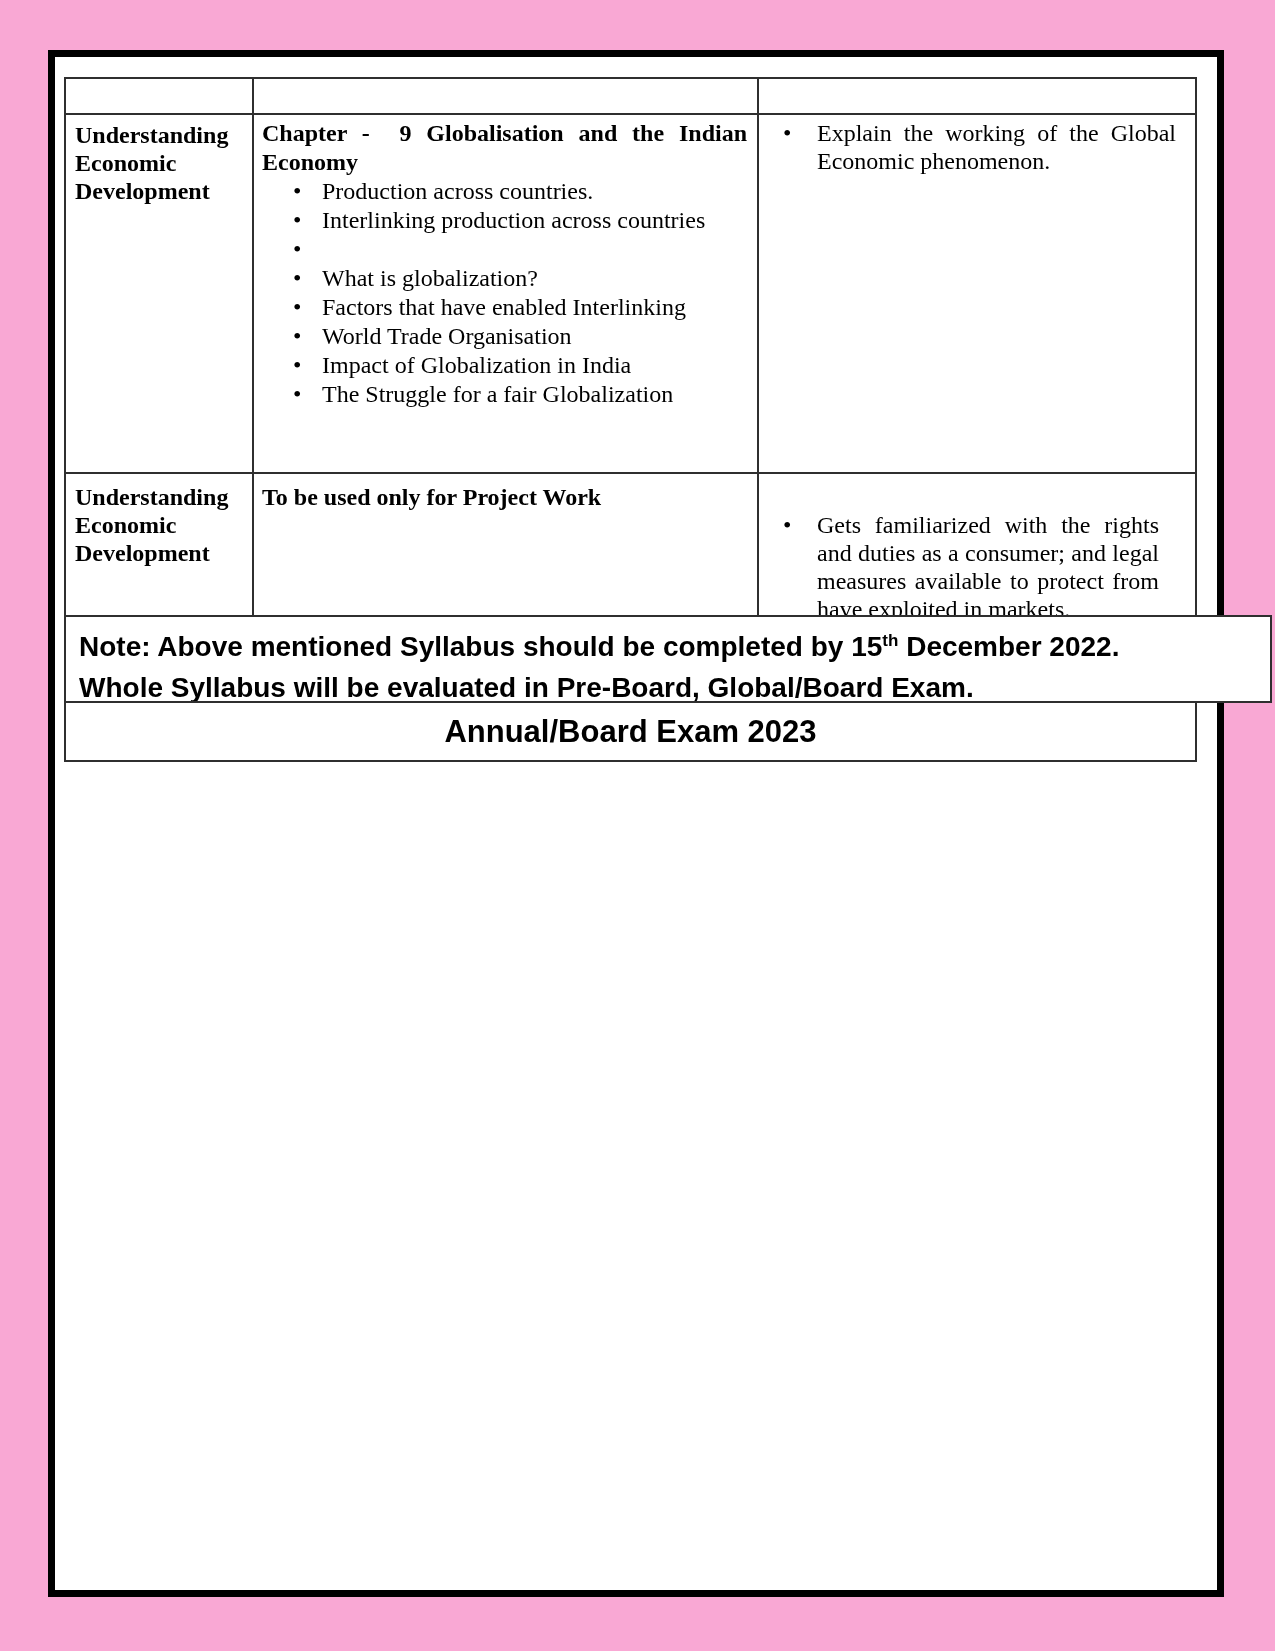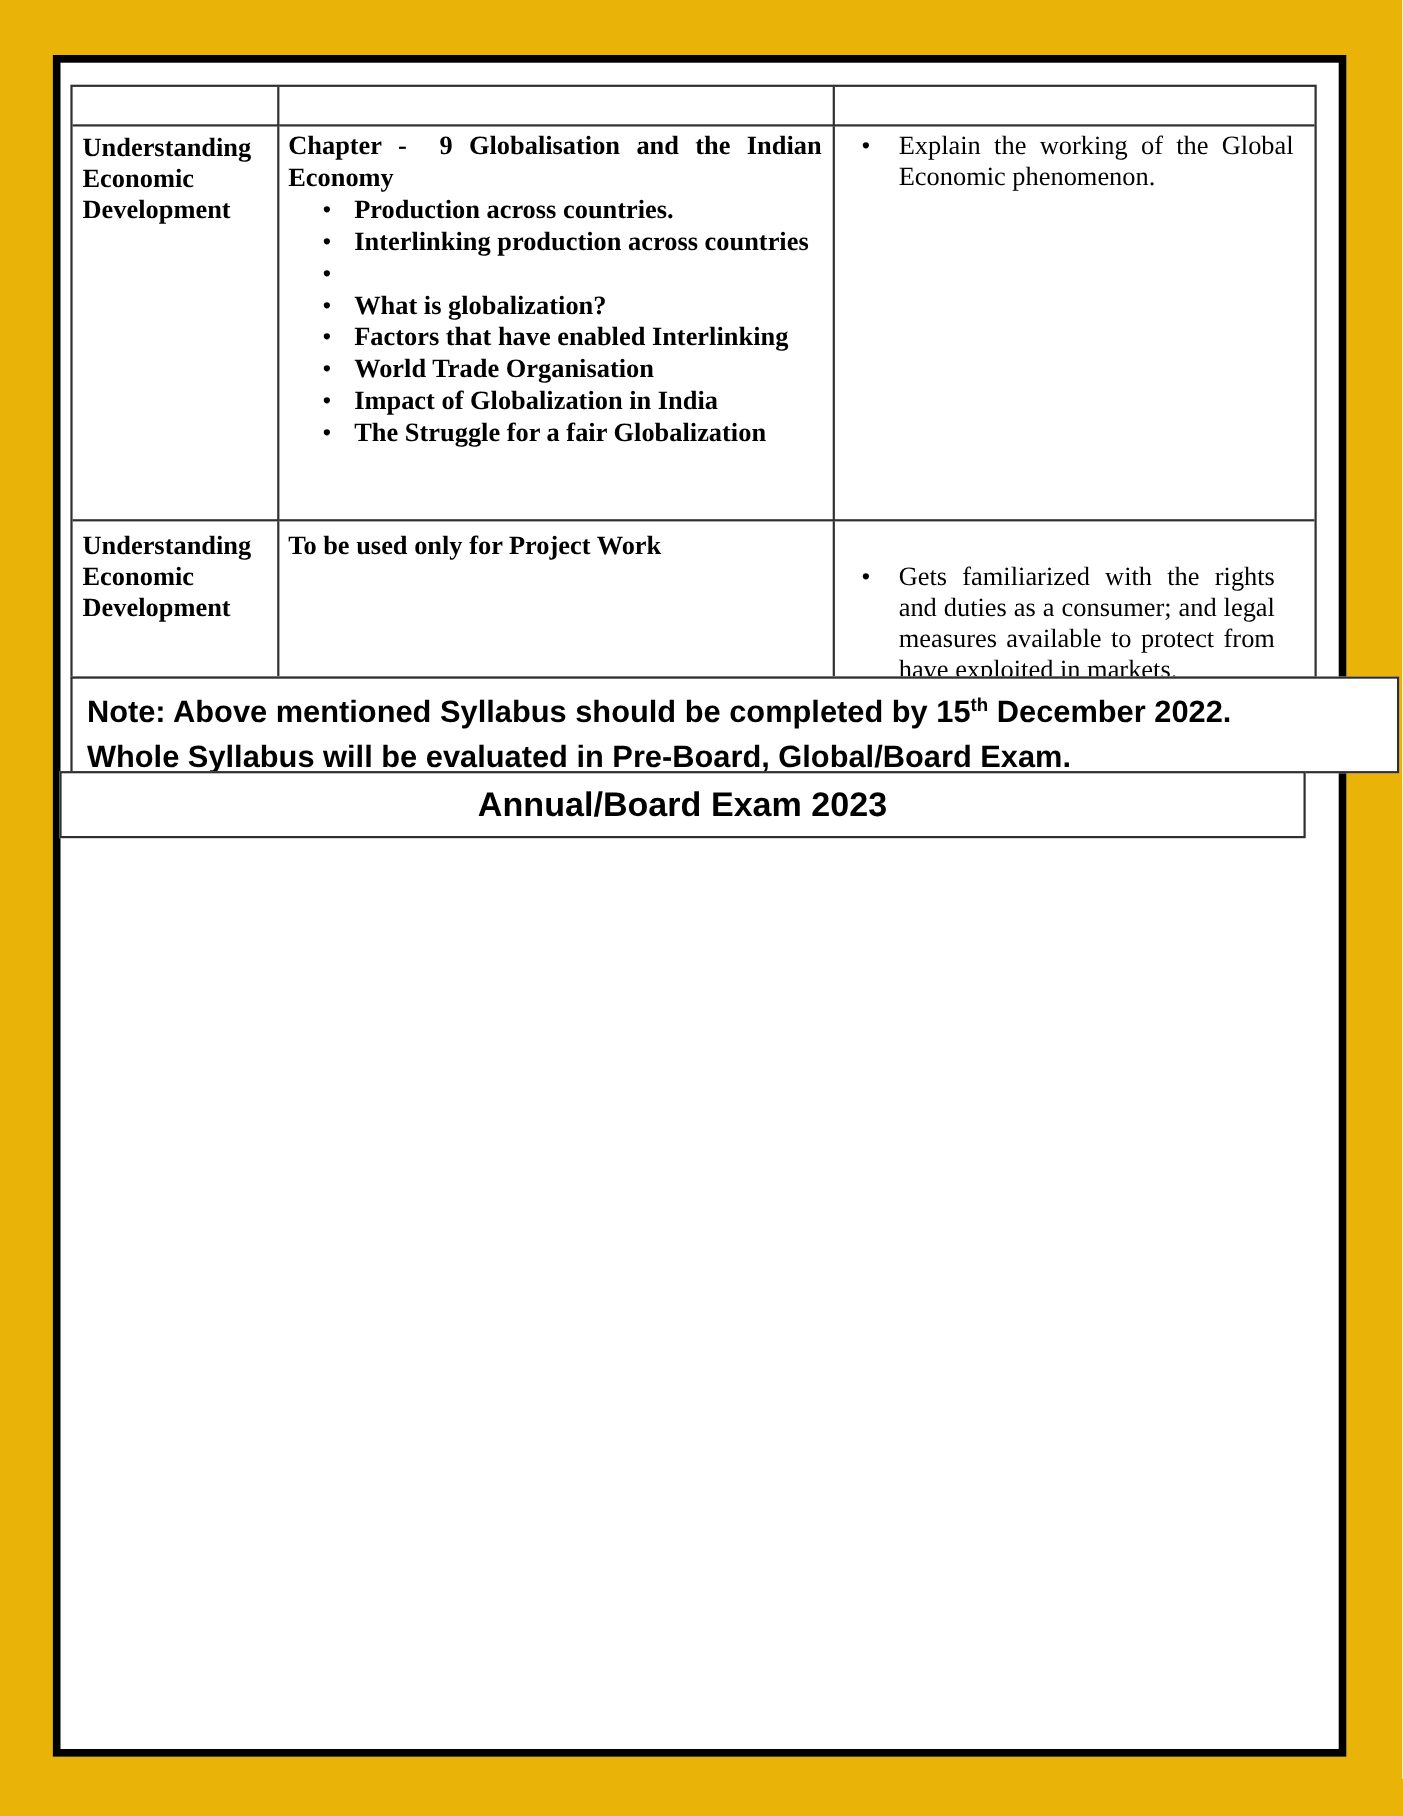--- a/index.html
+++ b/index.html
@@ -4,21 +4,21 @@
 <style>
   html, body {
     margin: 0;
     padding: 0;
     background: #ffffff;
   }
   .page {
     position: relative;
     width: 1275px;
     height: 1651px;
-    background: #eab308;
+    background: #f9a8d4;
     color: #000;
     overflow: hidden;
   }
   
   .frame {
     position: absolute;
     left: 48px;
     top: 50px;
     width: 1176px;
     height: 1547px;
@@ -72,21 +72,20 @@
     margin-left: 31px;
     line-height: 29px;
   }
   .bullet {
     flex: 0 0 29px;
     width: 29px;
   }
   .topic-text {
     flex: 1;
     text-align: justify;
-    font-weight: bold;
   }
   .topic-text.wrap-tight { max-width: 380px; }
 
   .outcome-cell { padding: 4px 19px 0 0; }
   .r2.outcome-cell { padding-top: 37px; }
   .outcome-cell .topic-row {
     margin-left: 24px;
     line-height: 28px;
   }
   .outcome-cell .bullet { flex: 0 0 34px; width: 34px; }
@@ -113,21 +112,21 @@
     padding: 3px 18px 0 13px;
     color: #000;
   }
   .note-sup {
     font-size: 17px;
     vertical-align: 10px;
   }
   
   .exam-box {
     position: absolute;
-    left: 54px;
+    left: 64px;
     top: 701px;
     width: 1133px;
     height: 61px;
     border: 2px solid #2f2f2f;
     box-sizing: border-box;
     background: #fff;
     display: flex;
     align-items: center;
     justify-content: center;
   }

